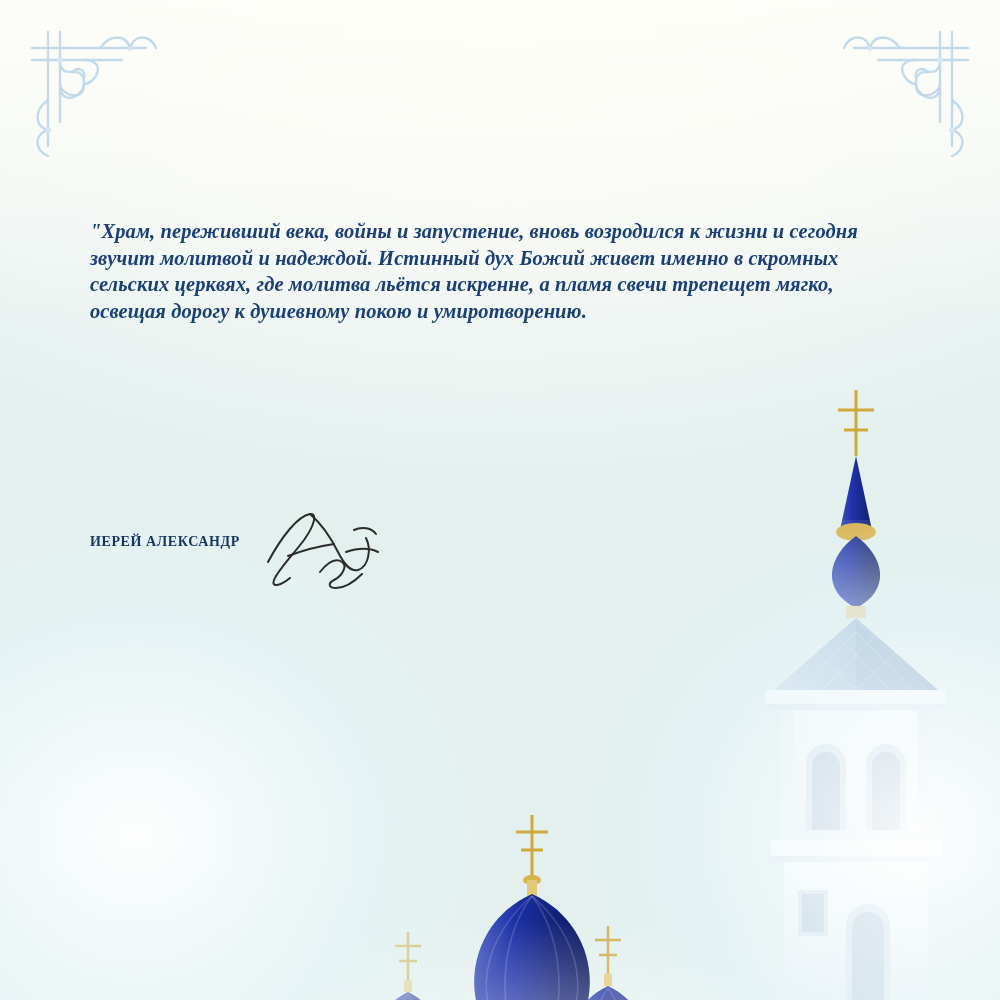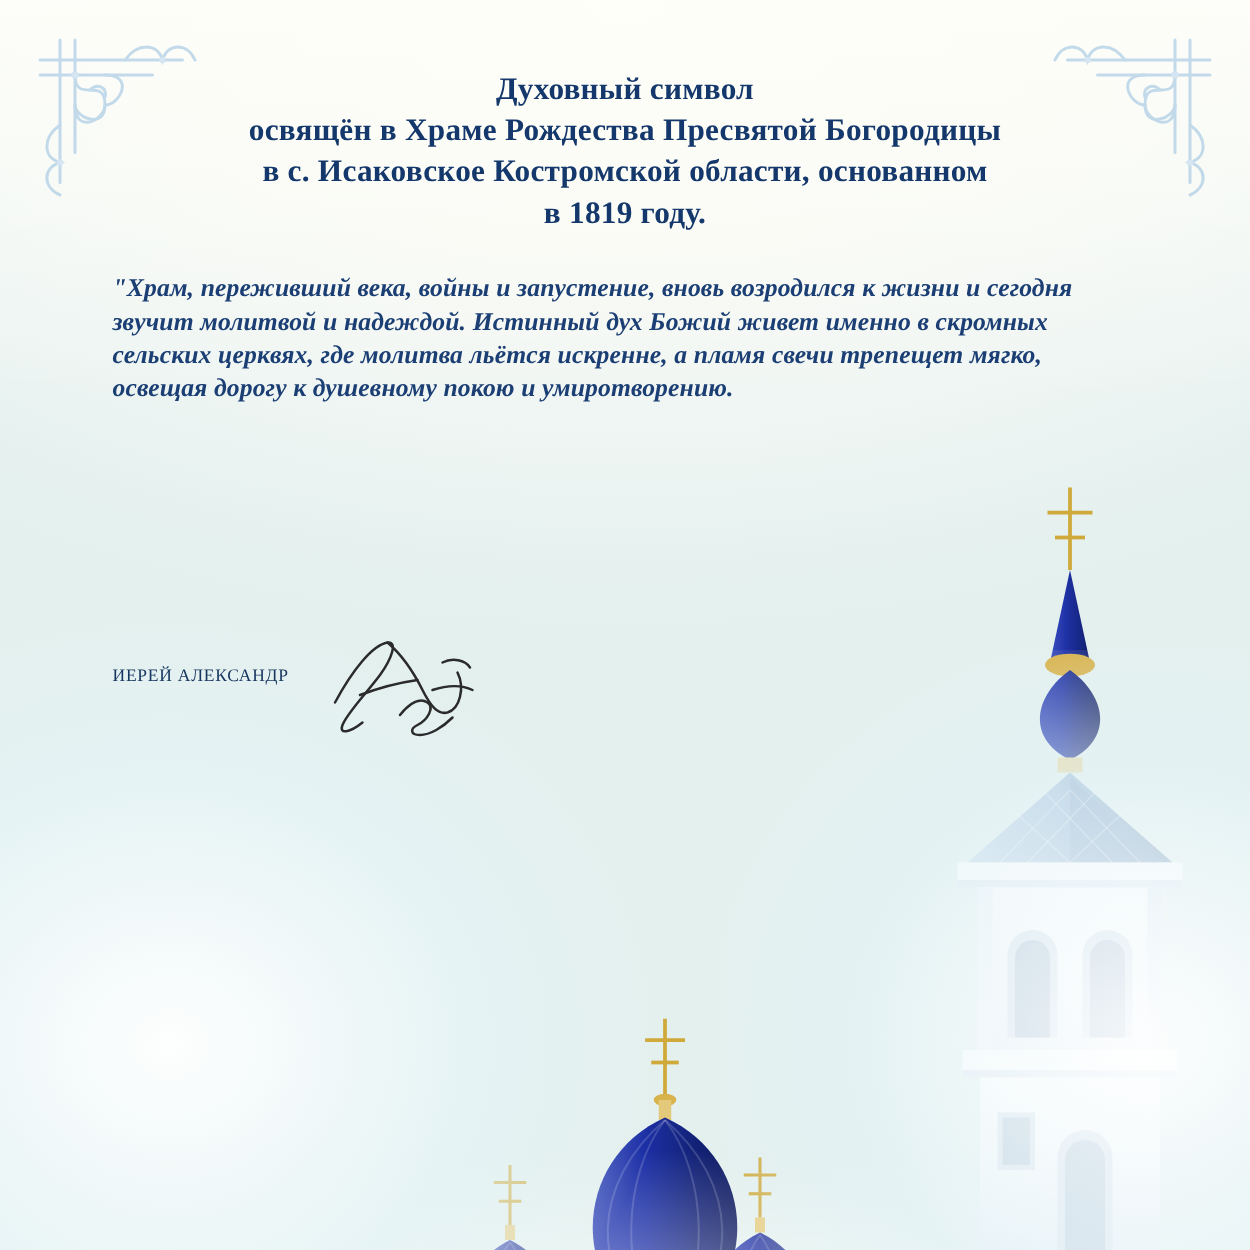--- a/index.html
+++ b/index.html
@@ -97,21 +97,21 @@
     letter-spacing: 0.1px;
   }
   .quote-gap { height: 26px; }
 
   
   .sign-label {
     position: absolute;
     left: 90px;
     top: 534px;
     font-family: "Liberation Serif", serif;
-    font-weight: normal;
+    font-weight: bold;
     font-size: 14px;
     letter-spacing: 0.6px;
     color: #16355f;
   }
   .sign-mark {
     position: absolute;
     left: 258px;
     top: 500px;
     width: 130px;
     height: 105px;
@@ -355,26 +355,20 @@
       <path d="M22 74 C 8 84, 8 100, 22 104 C 8 108, 8 124, 22 130"></path>
       <path d="M46 46 C 52 40, 60 44, 58 52"></path>
     </g>
     <g fill="#cfe2f1">
       <circle cx="34" cy="34" r="3"></circle>
       <circle cx="104" cy="22" r="2.6"></circle>
       <circle cx="22" cy="104" r="2.6"></circle>
     </g>
   </svg>
 
-  <div class="header">
-    <div class="line">Духовный символ</div>
-    <div class="line">освящён в Храме Рождества Пресвятой Богородицы</div>
-    <div class="line">в с. Исаковское Костромской области, основанном</div>
-    <div class="line">в 1819 году.</div>
-  </div>
 
   <div class="quote-block">
     <p>"Храм, переживший века, войны и запустение, вновь возродился к жизни и сегодня звучит молитвой и надеждой. Истинный дух Божий живет именно в скромных сельских церквях, где молитва льётся искренне, а пламя свечи трепещет мягко, освещая дорогу к душевному покою и умиротворению.</p>
     <div class="quote-gap"></div>
   </div>
 
   <div class="sign-label">ИЕРЕЙ АЛЕКСАНДР</div>
   <svg class="sign-mark" viewBox="0 0 130 105">
     <g fill="none" stroke="#2b2b2b" stroke-width="2" stroke-linecap="round" stroke-linejoin="round">
       <path d="M10 62 C 24 36, 40 16, 52 14 C 60 13, 56 26, 46 40 C 34 56, 20 70, 16 80 C 13 88, 22 86, 32 78"></path>

